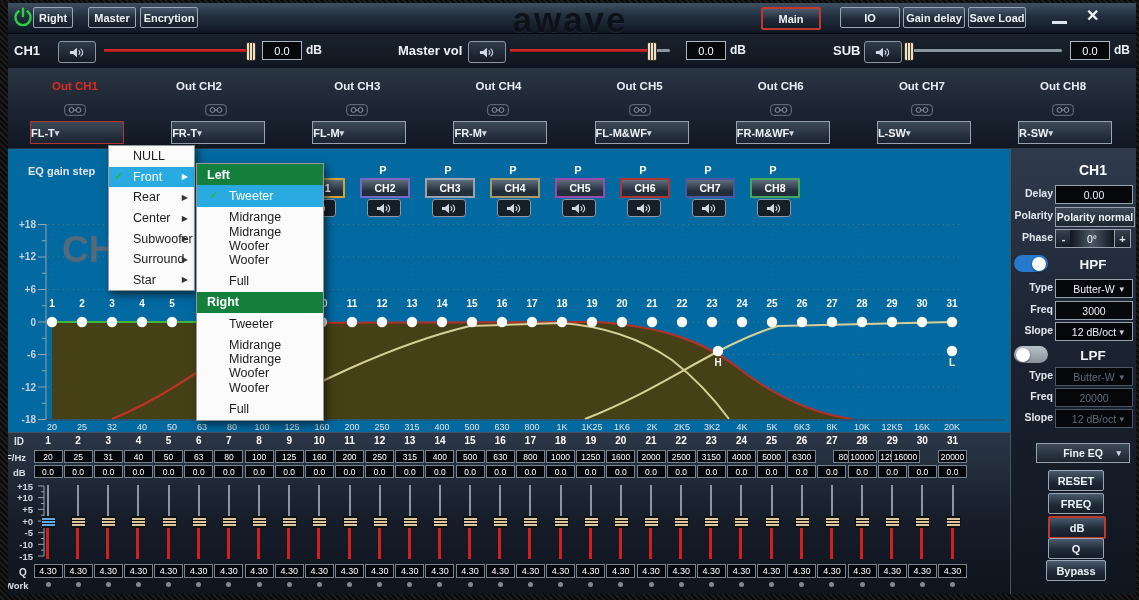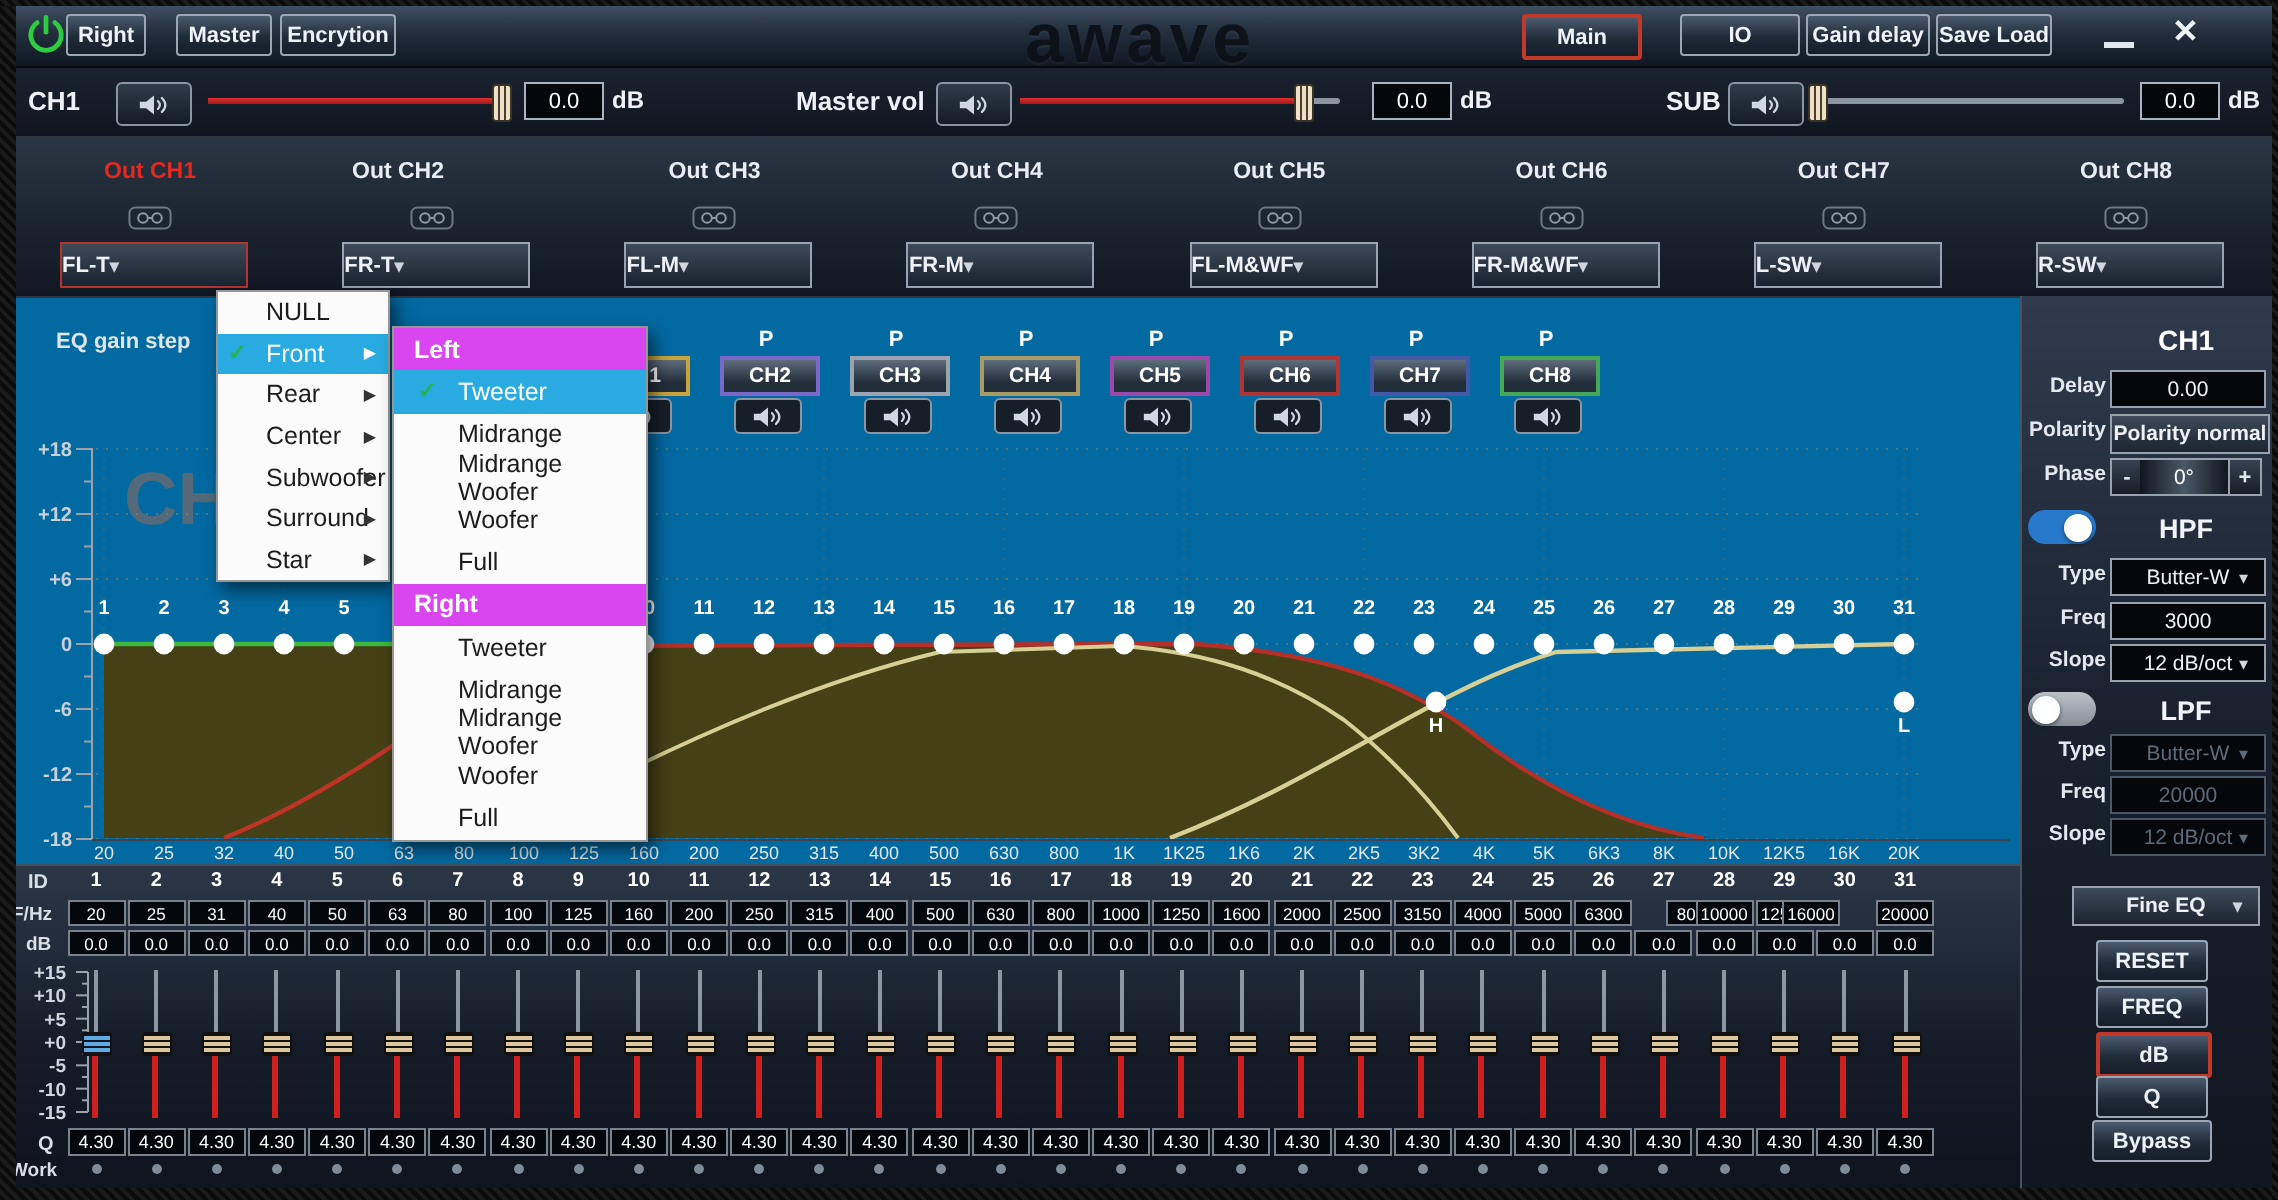--- a/index.html
+++ b/index.html
@@ -89,21 +89,21 @@
   .shandle.blue{background:repeating-linear-gradient(180deg,#10141c 0 1px,#5fa9e4 1px 3px);}
   .workdot{position:absolute;width:5px;height:5px;border-radius:50%;background:#7e8a96;}
   
   .menu{position:absolute;background:#fbfbfb;border:1px solid #979797;box-shadow:3px 4px 8px rgba(0,0,0,.55);z-index:100;}
   .mitem{position:relative;height:20.6px;display:flex;align-items:center;padding-left:24px;
     font-size:12.5px;color:#1c1c1c;cursor:pointer;}
   .mitem.hl{background:#29abe2;color:#fff;}
   .mcheck{position:absolute;left:5px;font-size:11px;color:#28b44c;font-weight:bold;}
   .marrow{position:absolute;right:6px;font-size:8px;color:#333;}
   .mitem.hl .marrow{color:#fff;}
-  .smheader{height:21.3px;display:flex;align-items:center;padding-left:10px;background:#d946ef;
+  .smheader{height:21.3px;display:flex;align-items:center;padding-left:10px;background:#15803d;
     color:#fff;font-size:12.5px;font-weight:bold;}
   .smitem{position:relative;height:21.3px;display:flex;align-items:center;padding-left:32px;
     font-size:12.5px;color:#1c1c1c;cursor:pointer;}
   .smitem.hl{background:#29abe2;color:#fff;}
   .smcheck{position:absolute;left:12px;font-size:11px;color:#28b44c;font-weight:bold;}
   svg{font-family:"Liberation Sans",sans-serif;}
 </style>
 </head>
 <body>
 

